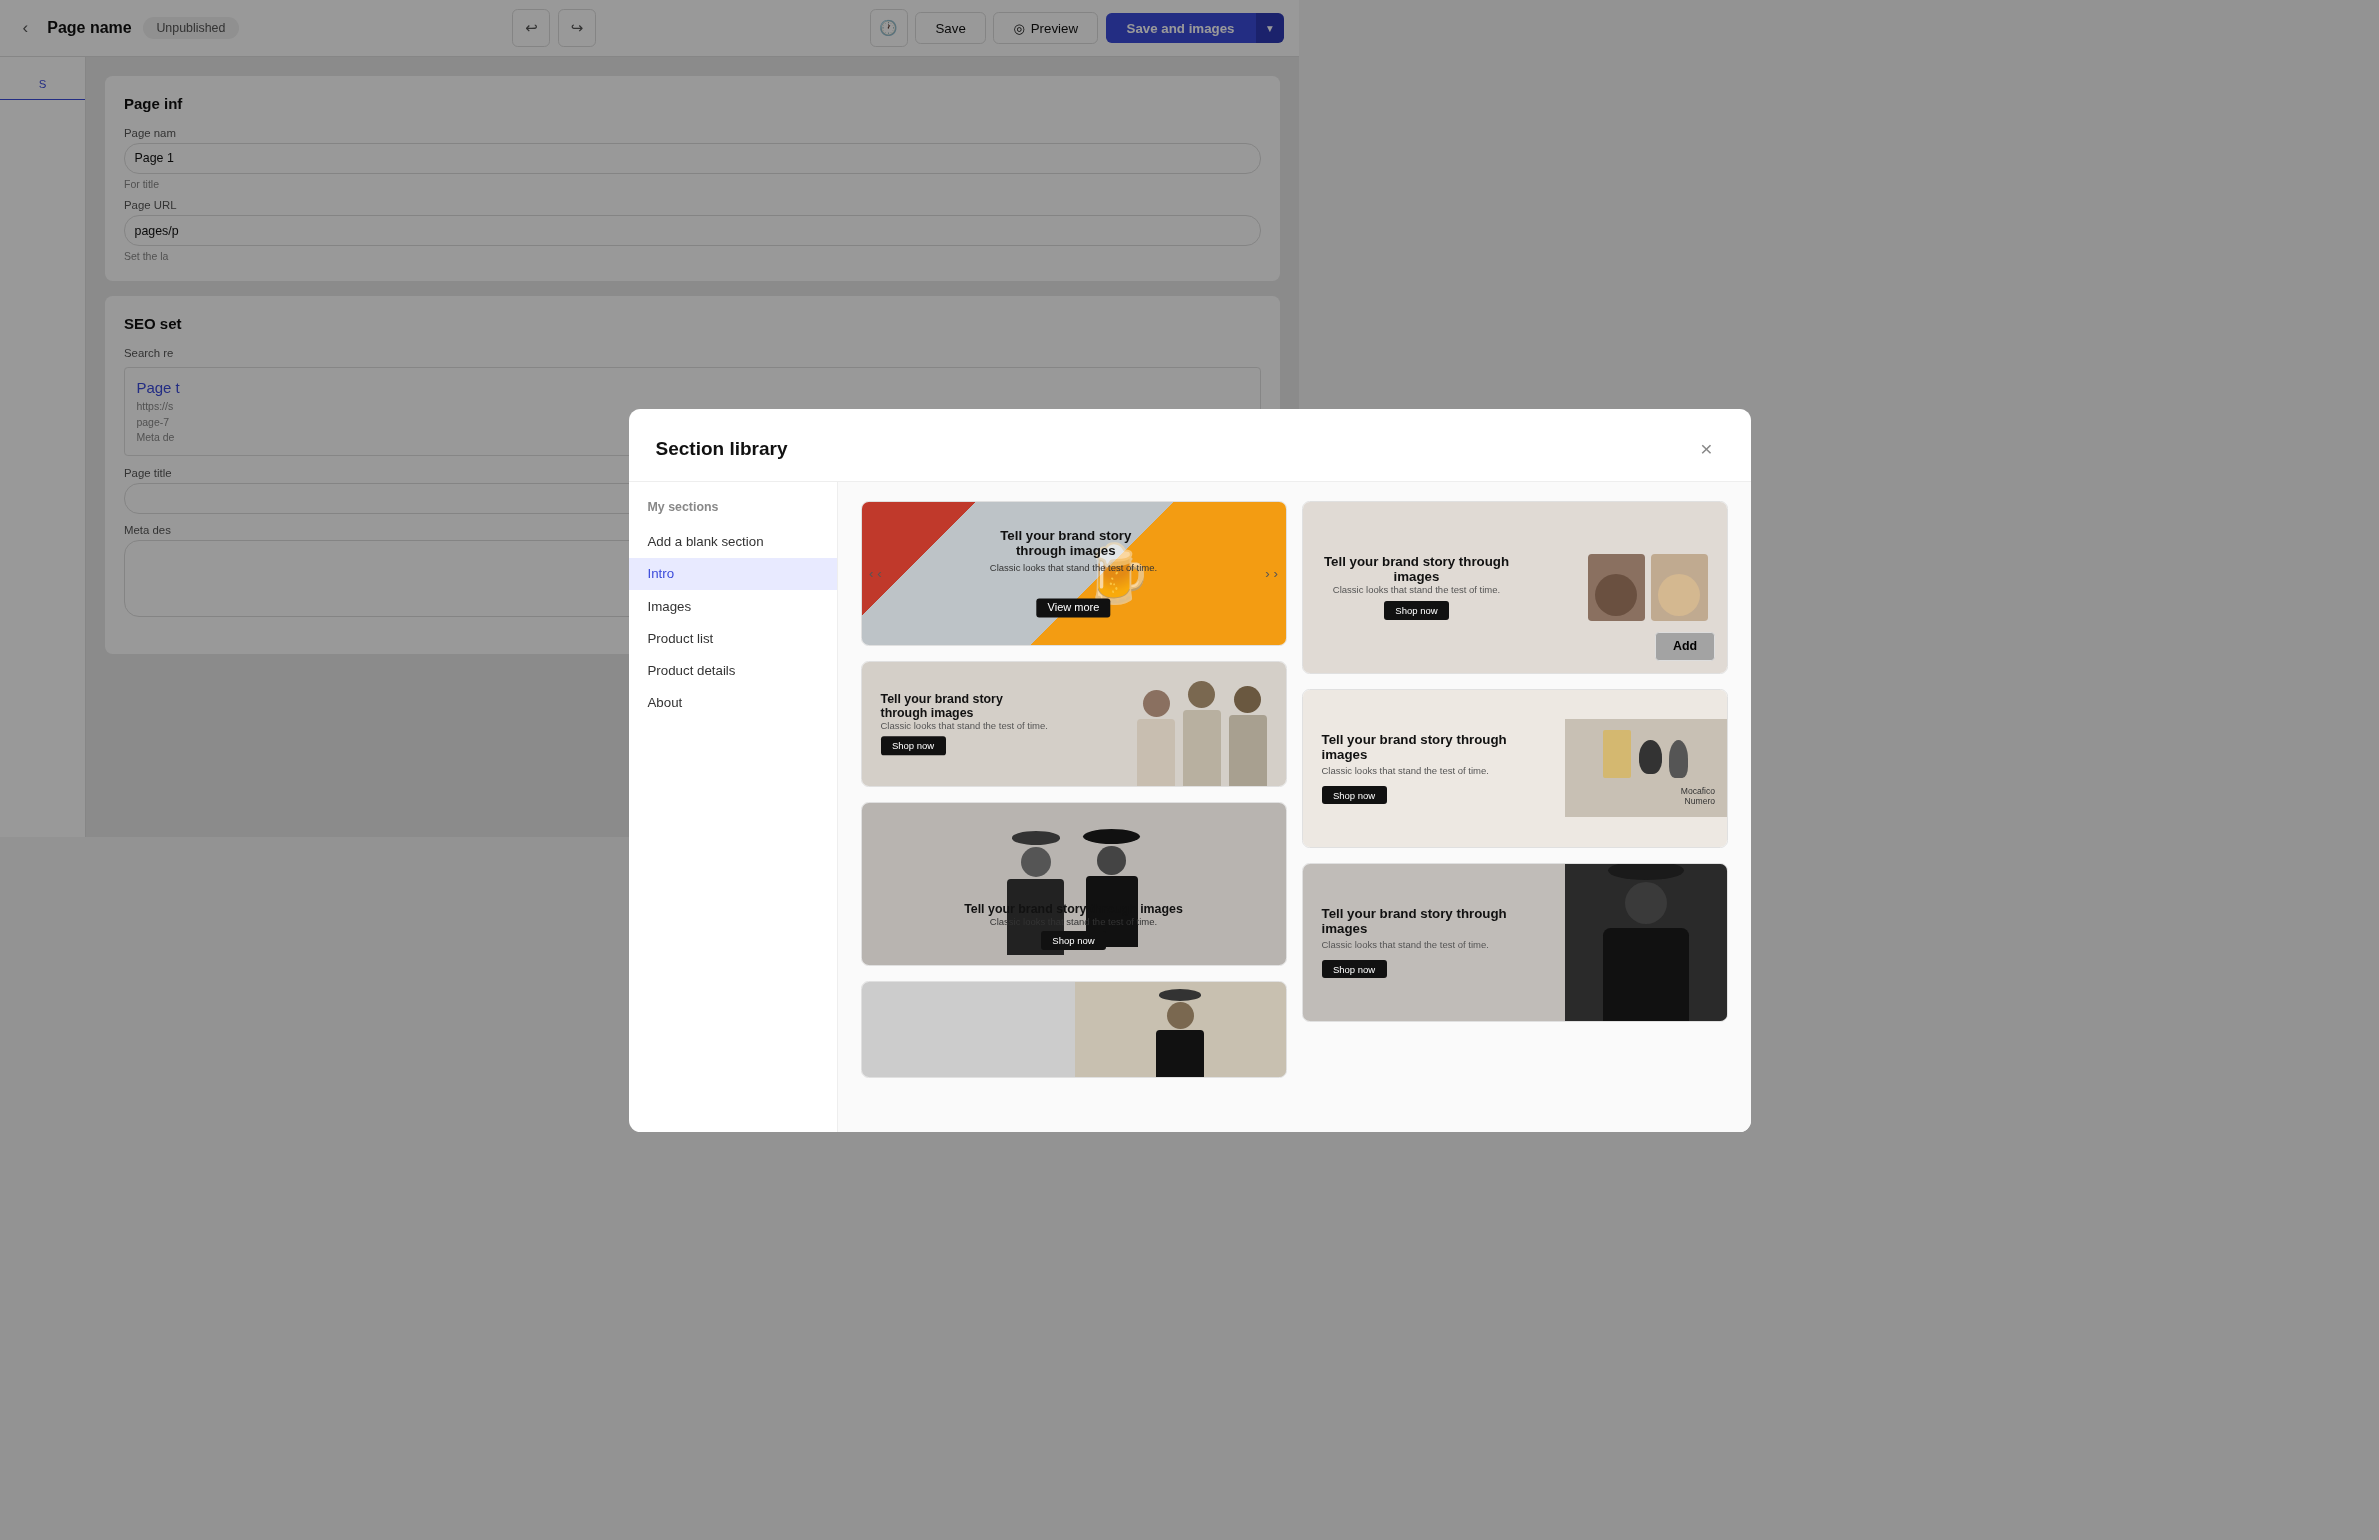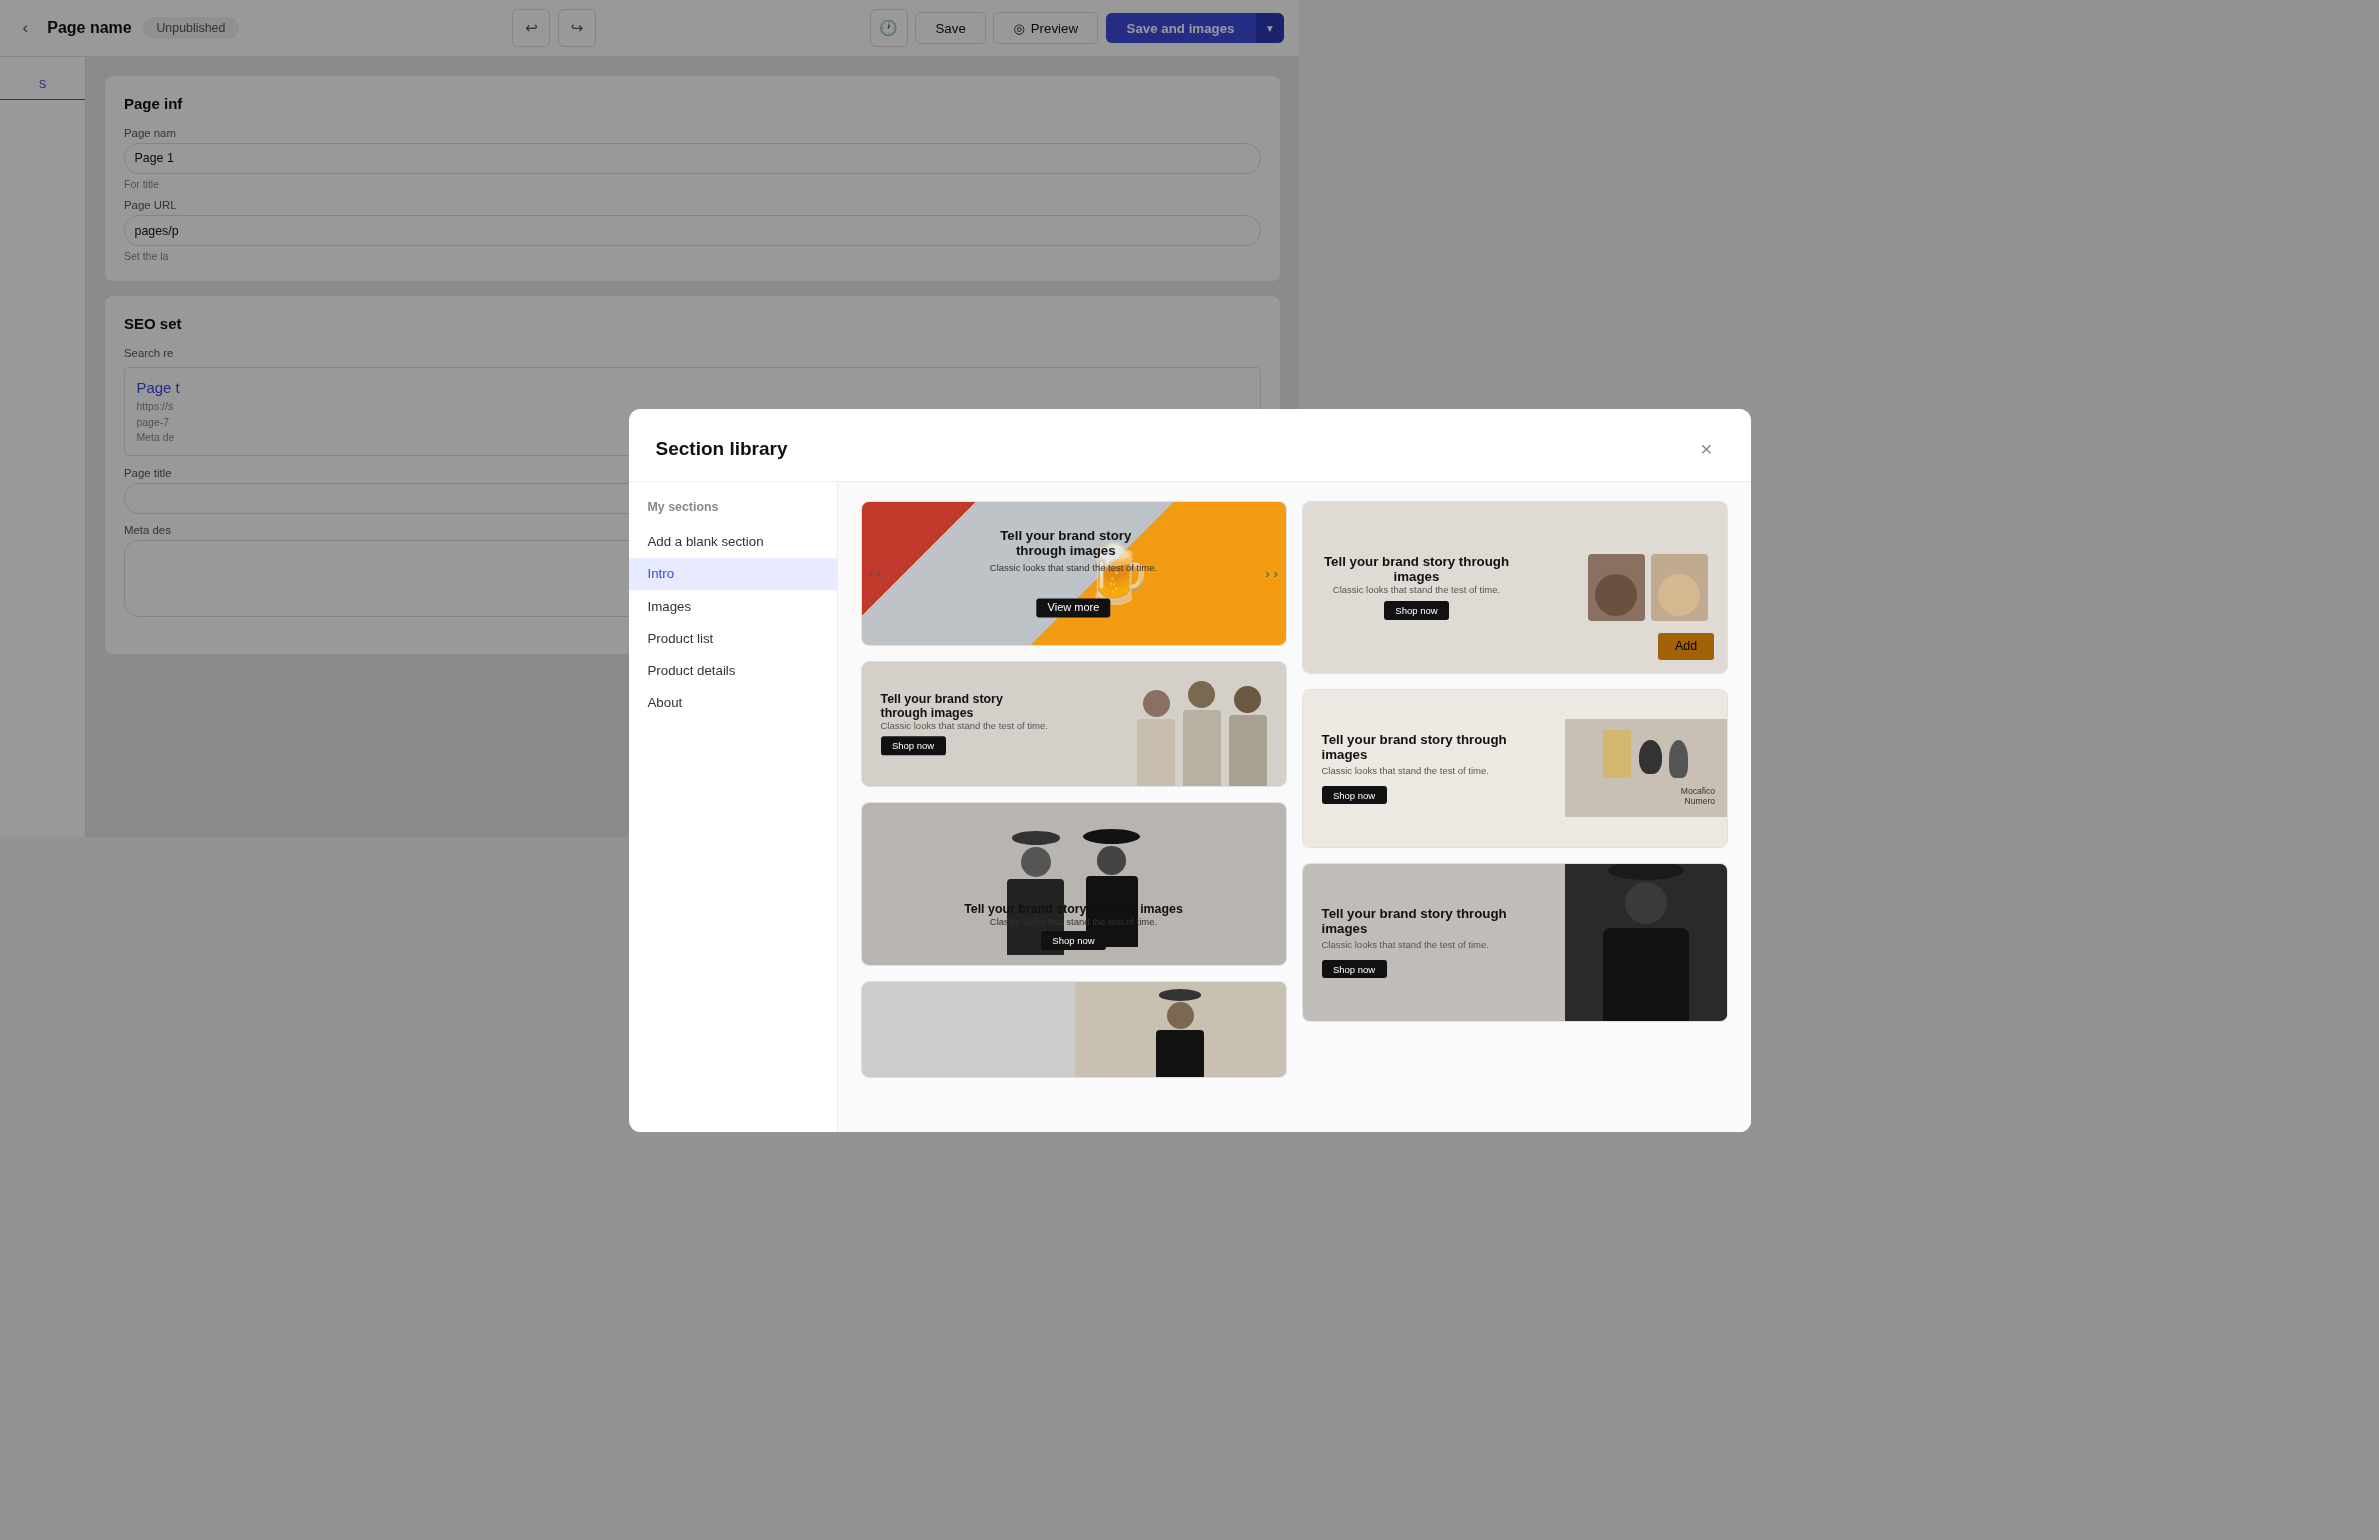--- a/index.html
+++ b/index.html
@@ -111,22 +111,22 @@
       background: #fff; border-radius: 7.6px; overflow: hidden;
       border: 1px solid #e0e0e0; cursor: pointer; position: relative;
     }
     .template-card-img {
       width: 100%; background: #d0d0d0;
       display: flex; align-items: center; justify-content: center;
       position: relative; overflow: hidden;
     }
     .add-btn {
       position: absolute; bottom: 11.4px; right: 11.4px;
-      background: #a16207; border: 1px solid #ddd; border-radius: 3.8px;
-      padding: 6.7px 17px; font-size: 12.4px; font-weight: 400; cursor: pointer;
+      background: #a3a3a3; border: 1px solid #ddd; border-radius: 3.8px;
+      padding: 6.7px 17px; font-size: 12.4px; font-weight: 700; cursor: pointer;
     }
 
     
     .tmpl-1 { height: 143px; background: linear-gradient(135deg, #c0392b 0%, #c0392b 20%, #bdc3c7 20%, #bdc3c7 55%, #f39c12 55%, #f39c12 100%); }
     .tmpl-inner-1 {
       position: absolute; top: 50%; left: 50%; transform: translate(-50%,-50%);
       text-align: center; z-index: 2;
     }
     .tmpl-inner-1 h3 { font-size: 13.3px; font-weight: 700; color: #111; max-width: 152px; }
     .tmpl-inner-1 p { font-size: 9.5px; color: #333; margin: 3.8px 0; }

